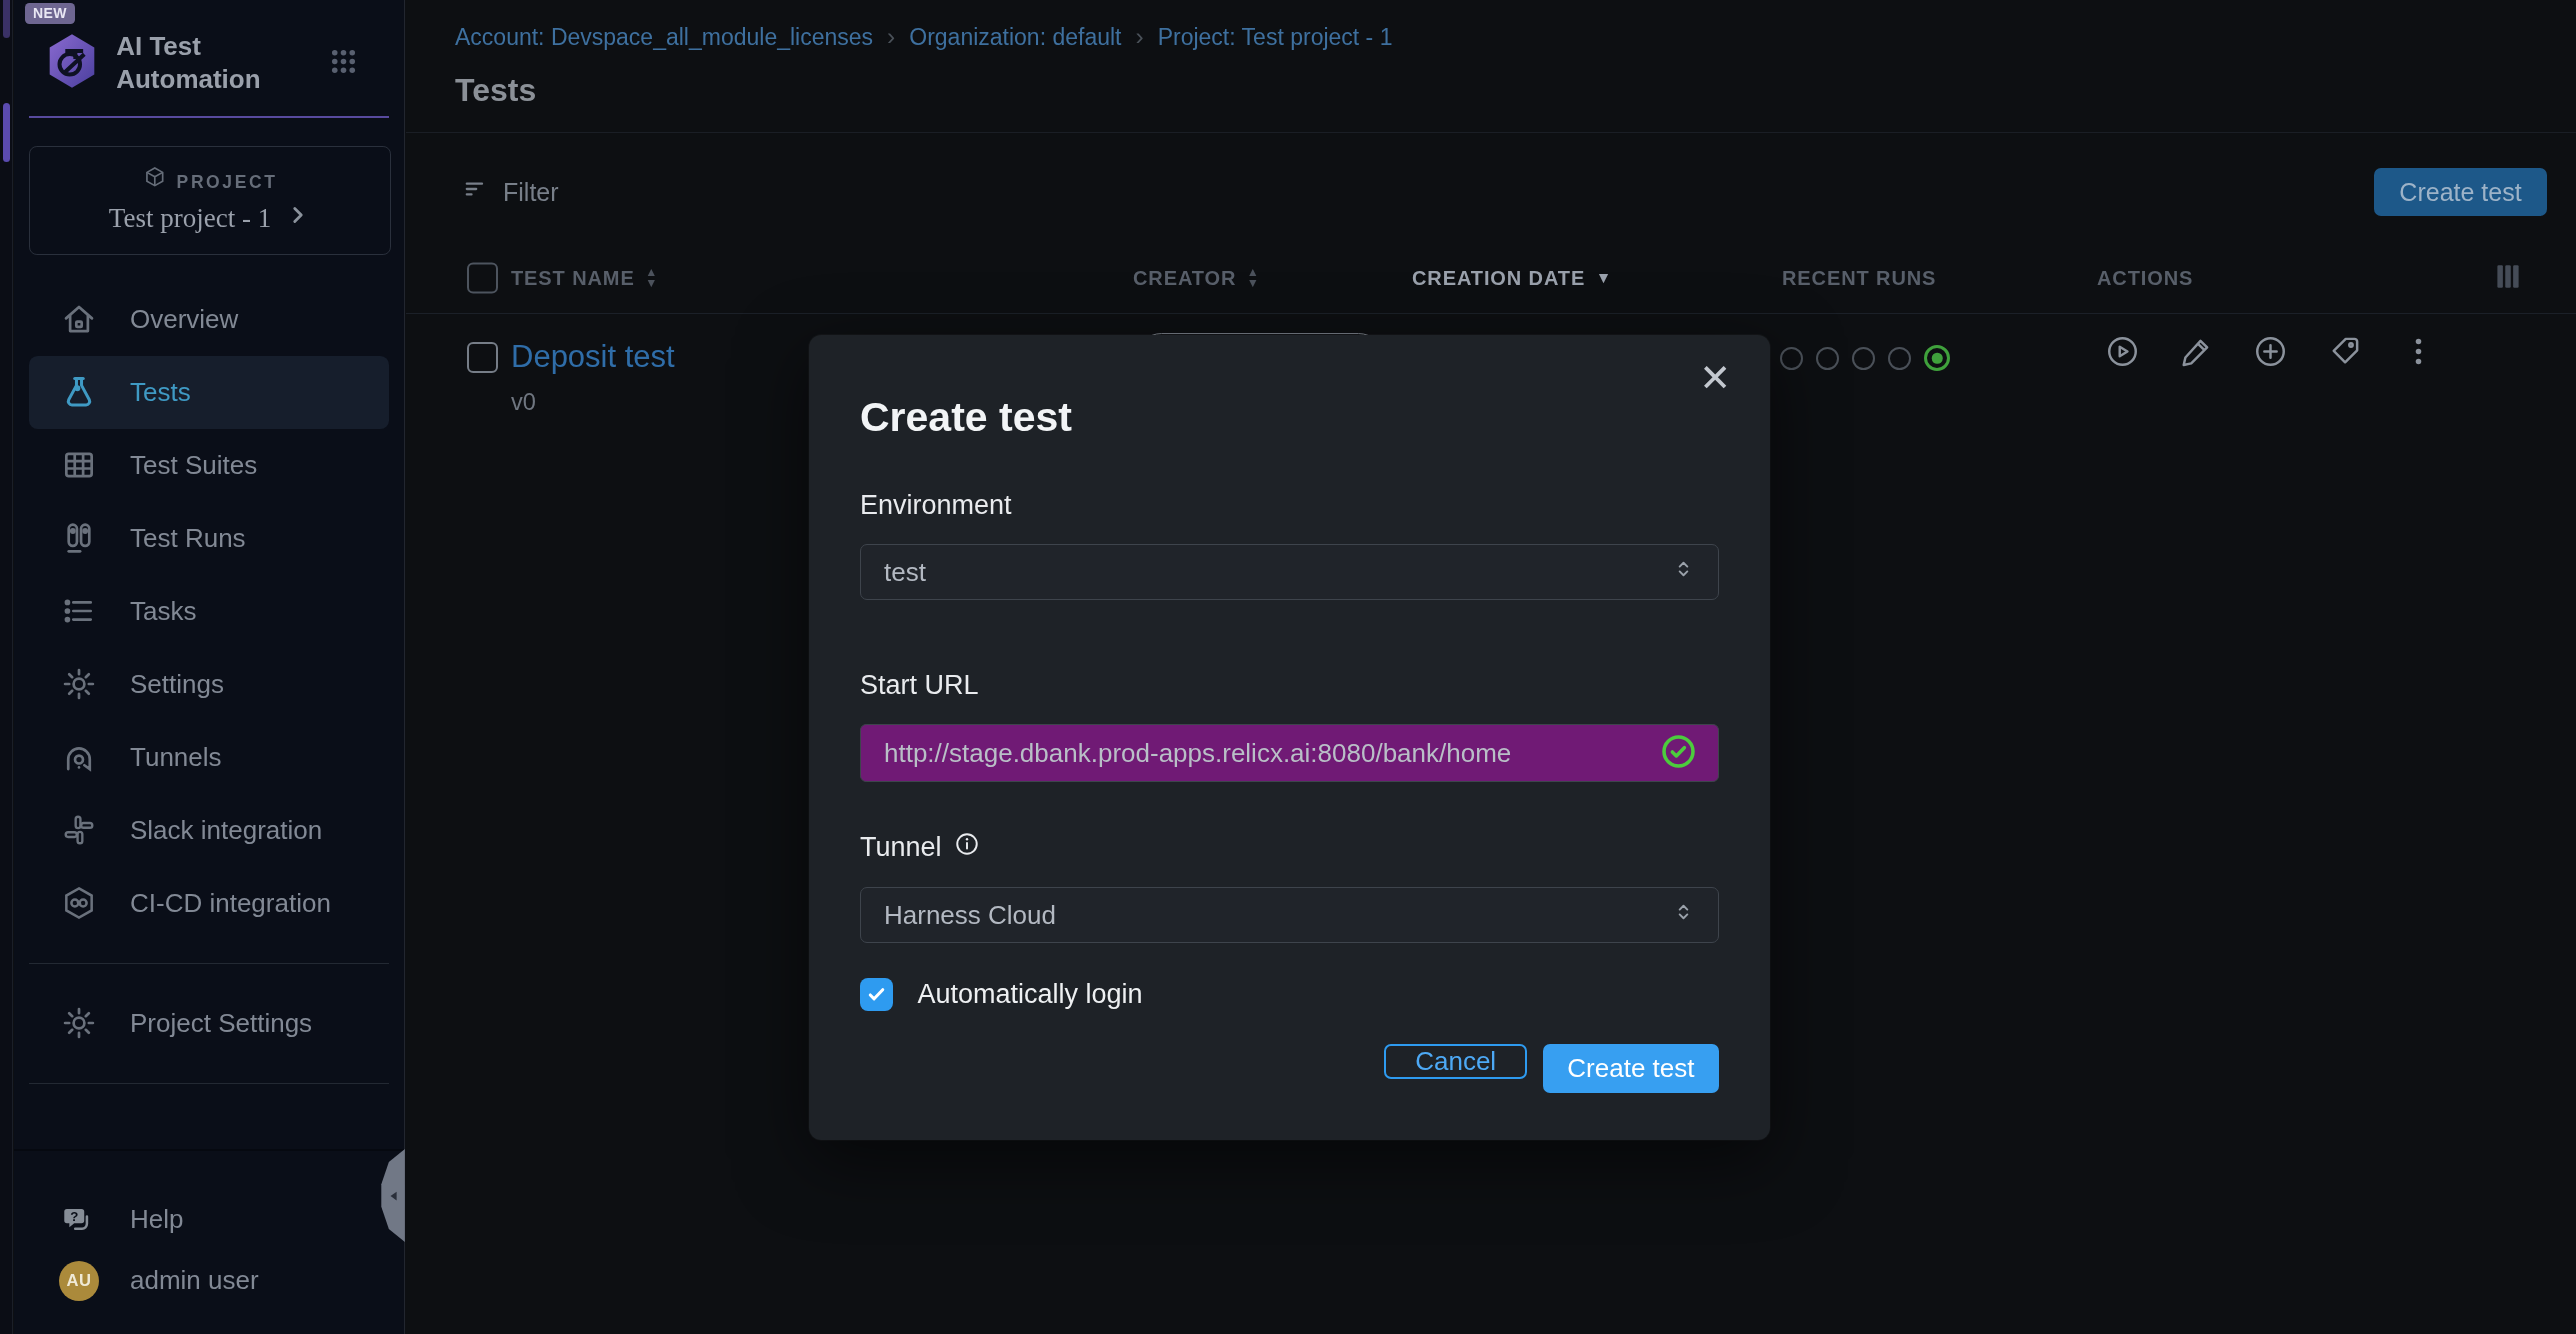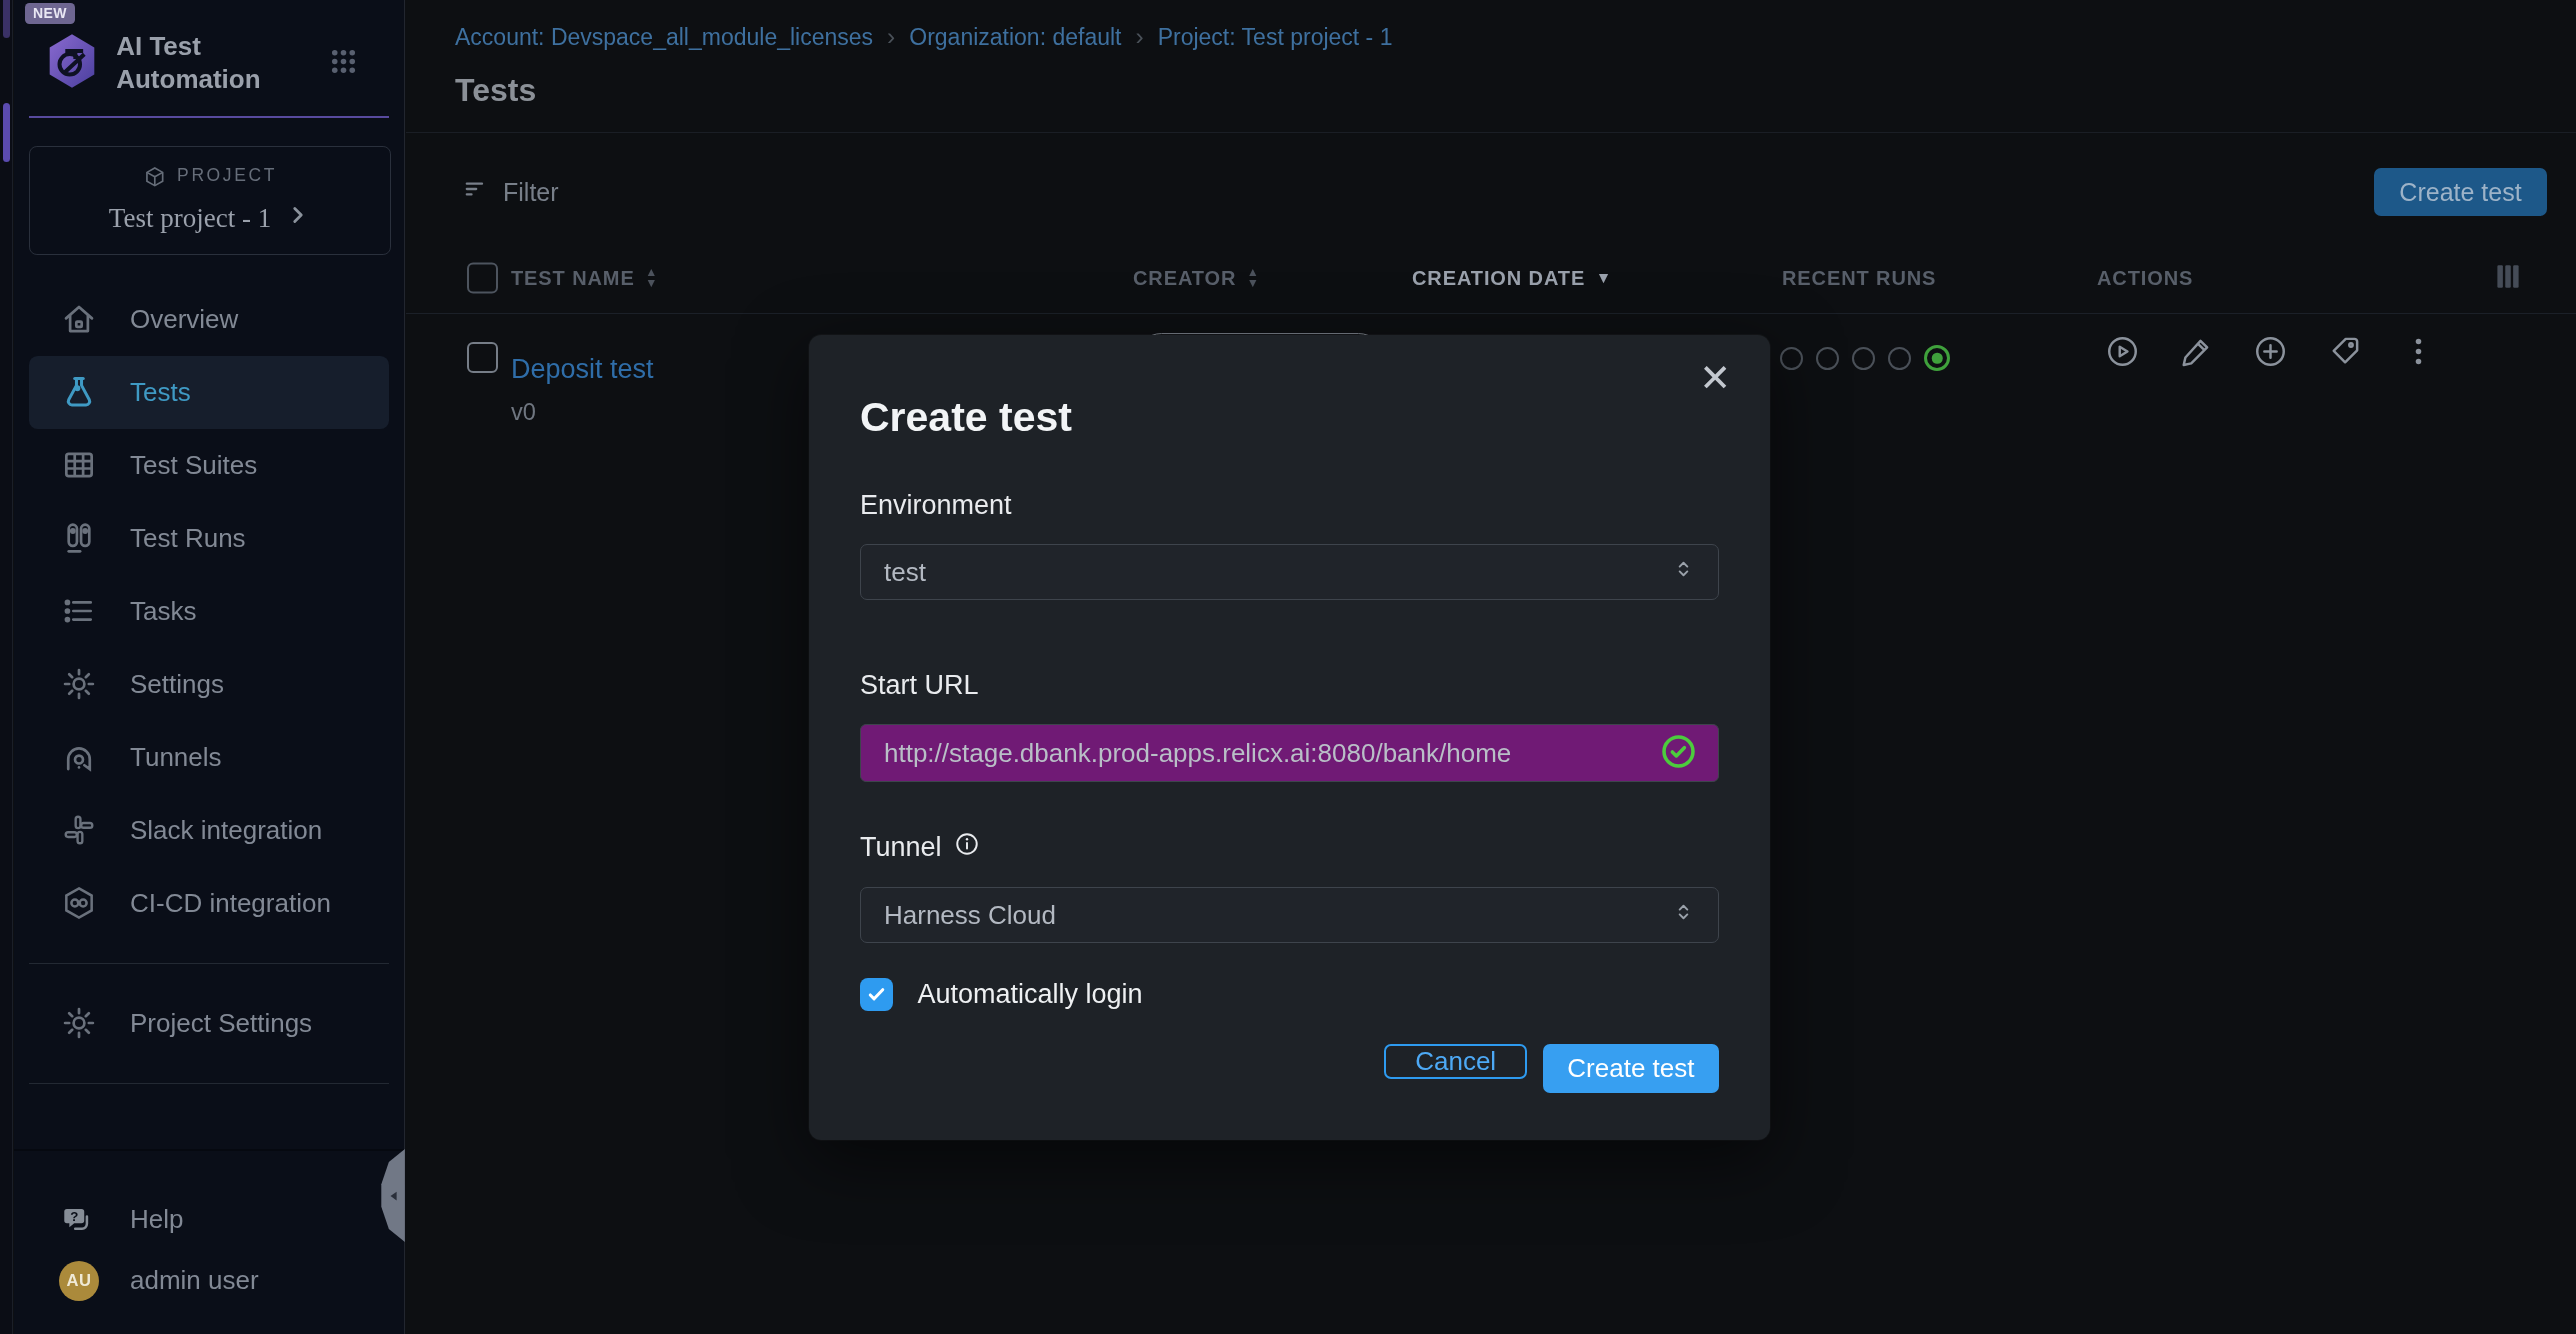--- a/index.html
+++ b/index.html
@@ -16,22 +16,22 @@
   .sidebar { position:absolute; left:14px; top:0; width:391px; height:100%; background:#0a0e18; border-right:0.9px solid #22262f; }
   .new-badge { position:absolute; left:11px; top:2.6px; background:#6e6691; color:#e9e7f4; font-size:14px; font-weight:700;
     padding:2.6px 7.9px; border-radius:4.4px; letter-spacing:0.4px; z-index:2; }
   .sb-head { margin:0 15px; border-bottom:2.6px solid #584a9e; }
   .brand-row { display:flex; align-items:center; gap:17.5px; padding:30px 10.5px 21px 15.7px; }
   .app-title { flex:1; color:#9aa0ab; font-size:26px; font-weight:600; line-height:1.25; max-width:192px; }
   .grid9 { margin-right:8.7px; }
 
   .project-card { margin:28px 15px 0; width:362px; background:transparent; border:1.7px solid #2a303c; border-radius:7.9px;
     padding:17.5px 15.7px 19px; text-align:center; cursor:pointer; }
-  .pc-top { display:flex; align-items:flex-start; justify-content:center; gap:10.5px; color:#666d79; font-size:17.5px;
-    font-weight:400; letter-spacing:2.6px; }
+  .pc-top { display:flex; align-items:flex-end; justify-content:center; gap:10.5px; color:#666d79; font-size:17.5px;
+    font-weight:700; letter-spacing:2.6px; }
   .pc-name-row { display:flex; align-items:center; justify-content:center; gap:14px; color:#9aa0ab; font-size:27px; margin-top:8.7px;font-family:Liberation Serif, serif; }
 
   .nav { margin-top:28px; }
   .nav-item { display:flex; align-items:center; gap:31px; height:73px; margin:0 15px; padding-left:30px;
     color:#828995; font-size:26px; cursor:pointer; border-radius:8.7px; }
   .nav-item .ic { width:40px; height:40px; color:#6a717c; display:flex; align-items:center; justify-content:center; }
   .nav-item.active { background:#161e2c; color:#3f9ac4; }
   .nav-item.active .ic { color:#3f9ac4; }
   .sb-divider { margin:23px 15px; border-top:1.7px solid #232933; }
 
@@ -59,21 +59,21 @@
   .th { position:absolute; top:50%; transform:translateY(-50%); font-size:20px; font-weight:700; letter-spacing:0.9px;
     color:#585f6a; display:flex; align-items:center; }
   .th.sorted { color:#9aa1ac; }
   .sort-arrows { display:inline-flex; flex-direction:column; font-size:12.2px; line-height:11.4px; color:#4c525c; margin-left:10.5px; }
   .sort-desc { font-size:15.7px; margin-left:10.5px; }
   .cbx { width:31px; height:31px; border:2.2px solid #4d545e; border-radius:6.1px; background:transparent; cursor:pointer; }
   .cbx.row-cbx { border-color:#767d87; }
 
   .trow { position:relative; height:131px; }
   .row-name { position:absolute; left:105px; top:24.5px; }
-  .test-link { color:#2f6da8; font-size:27px; cursor:pointer;margin-top:15px; }
+  .test-link { color:#2f6da8; font-size:31px; cursor:pointer; }
   .test-version { color:#6f7680; font-size:23.6px; margin-top:14px; }
   .creator-pill { position:absolute; left:730px; top:19px; width:248px; height:51px; border:1.7px solid #767c85; border-radius:26px; }
   .runs { position:absolute; left:1374px; top:31px; display:flex; align-items:center; gap:13px; }
   .run-dot { width:23px; height:23px; border:2.6px solid #4a5058; border-radius:50%; }
   .run-dot.passed { width:26px; height:26px; border:3.1px solid #3fa13c; position:relative; }
   .run-dot.passed::after { content:""; position:absolute; left:50%; top:50%; transform:translate(-50%,-50%);
     width:10.5px; height:10.5px; border-radius:50%; background:#3fa13c; }
   .actions { position:absolute; left:1698px; top:19px; display:flex; align-items:center; gap:37px; color:#8b929c; }
   .actions .act { width:37px; height:37px; display:flex; align-items:center; justify-content:center; cursor:pointer; }
   .col-config { position:absolute; left:2087px; top:50%; transform:translateY(-50%); cursor:pointer; }

